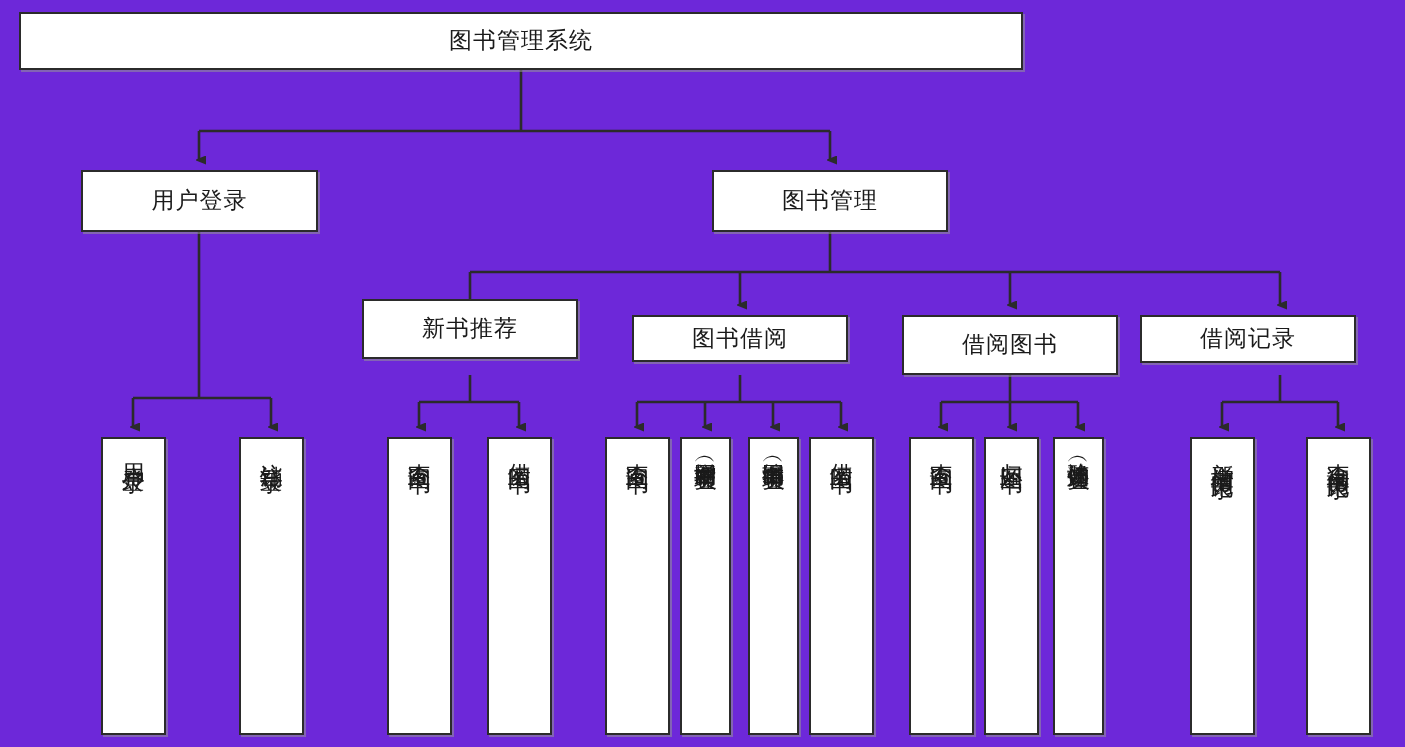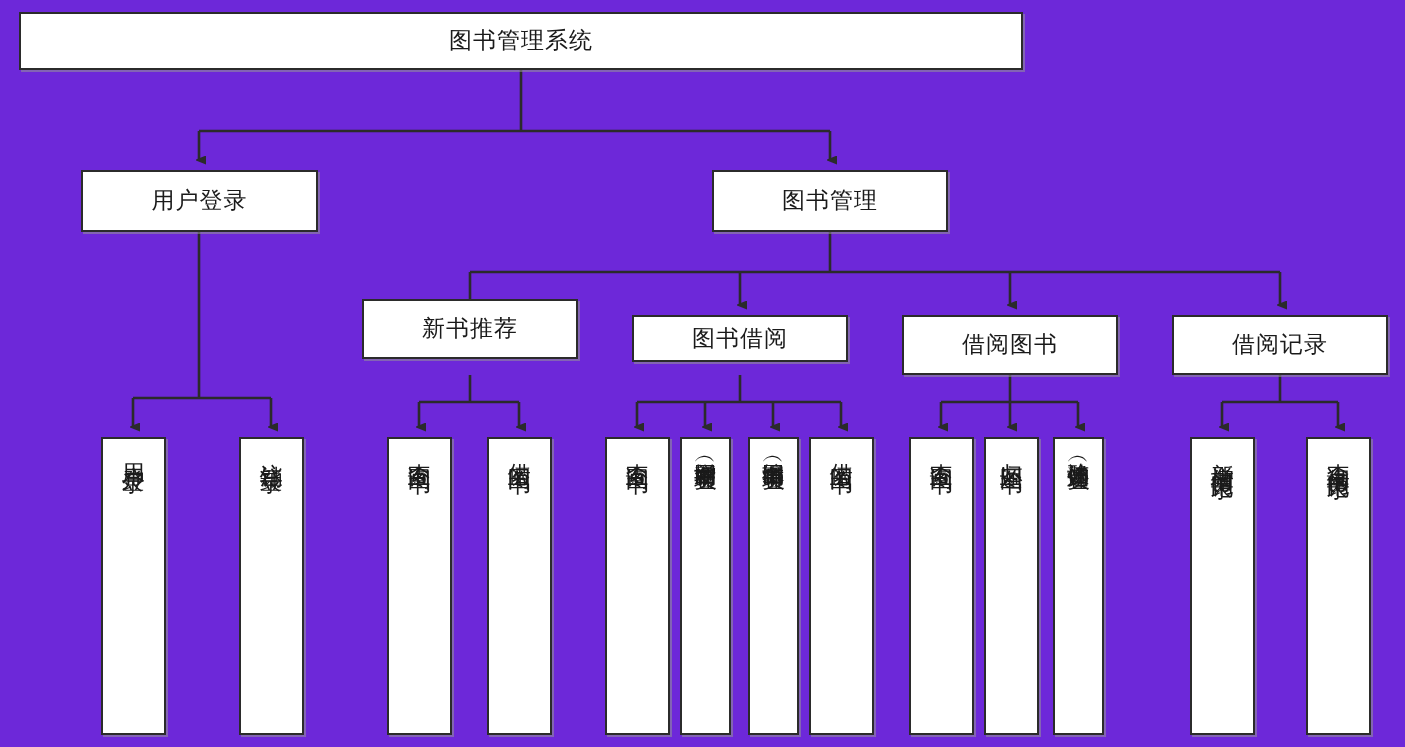--- a/index.html
+++ b/index.html
@@ -135,21 +135,21 @@
 
   <div class="node horiz" style="left:362px;top:299px;width:216px;height:60px;">
     <span class="node-label">新书推荐</span>
   </div>
   <div class="node horiz" style="left:632px;top:315px;width:216px;height:47px;">
     <span class="node-label">图书借阅</span>
   </div>
   <div class="node horiz" style="left:902px;top:315px;width:216px;height:60px;">
     <span class="node-label">借阅图书</span>
   </div>
-  <div class="node horiz" style="left:1172px;top:315px;width:216px;height:60px;">
+  <div class="node horiz" style="left:1140px;top:315px;width:216px;height:48px;">
     <span class="node-label">借阅记录</span>
   </div>
 
   <div class="node vert" style="left:101px;top:437px;width:65px;height:298px;">
     <span class="node-label">用户登录</span>
   </div>
   <div class="node vert" style="left:239px;top:437px;width:65px;height:298px;">
     <span class="node-label">注销登录</span>
   </div>
 

